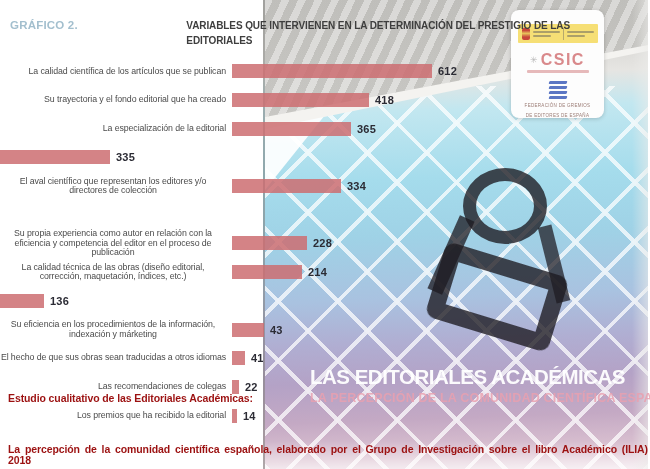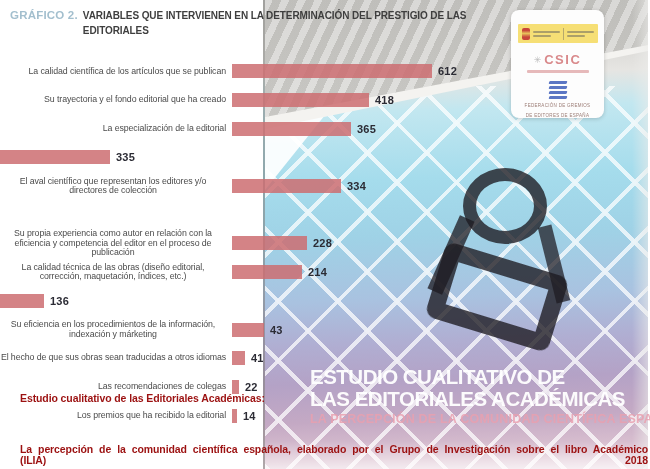--- a/index.html
+++ b/index.html
@@ -1,20 +1,20 @@
 <!DOCTYPE html>
 <html><head>
 <meta charset="utf-8">
 <style>
   * { margin:0; padding:0; box-sizing:border-box; }
   html,body { width:650px; height:469px; }
   body { font-family:"Liberation Sans", sans-serif; background:#ffffff; position:relative; overflow:hidden; }
 
   
-  .header { position:absolute; top:8px; left:10px; width:560px; display:flex; z-index:5; }
+  .header { position:absolute; top:18px; left:10px; width:560px; display:flex; z-index:5;justify-content:space-between; }
   .graph-label { color:#a3bfce; font-weight:bold; font-size:11.5px; letter-spacing:0.2px; white-space:nowrap; margin-right:5px; line-height:15px; }
   .title-lines { font-weight:bold; color:#3e3e3e; font-size:10px; line-height:15px; letter-spacing:-0.1px; }
   .title-lines .l2 { display:block; }
 
   
   .photo { position:absolute; left:263px; top:0; width:385px; height:469px; z-index:1;
     border-left:2px solid rgba(125,125,122,0.55);
     background:linear-gradient(178deg,
       #c9c8c5 0%, #d6d5d2 10%, #e6e5e2 17%,
       #c2e7f0 24%, #a5dcec 38%, #9fd2e6 50%,
@@ -61,56 +61,55 @@
     display:flex; align-items:center; padding:0 4px; gap:3px; }
   .gov-arms { width:8px; height:12px; border-radius:2px;
     background:linear-gradient(180deg,#c8453a 20%,#e8c25a 45%,#c8453a 75%); }
   .gov-text-lines { display:flex; flex-direction:column; gap:2px; flex:1; }
   .gov-text-lines i { display:block; height:2px; background:rgba(110,105,95,0.55); border-radius:1px; }
   .gov-text-lines i.short { width:70%; }
   .gov-divider { width:1px; height:12px; background:rgba(120,115,100,0.5); }
   .csic-block { margin-top:9px; display:flex; flex-direction:column; align-items:center; }
   .csic-row { display:flex; align-items:center; gap:3px; }
   .csic-glyph { color:#b9b9b9; font-size:9px; line-height:9px; }
-  .csic-word { color:#d9898b; font-weight:bold; font-size:13px; letter-spacing:1.5px; line-height:16px; }
+  .csic-word { color:#d9898b; font-weight:bold; font-size:16px; letter-spacing:1.5px; line-height:16px; }
   .csic-microline { margin-top:2px; width:62px; height:3px; background:rgba(211,130,132,0.55); border-radius:1px; }
   .fgee-block { margin-top:8px; display:flex; flex-direction:column; align-items:center; }
   .fgee-icon { display:flex; flex-direction:column; gap:2px; }
   .fgee-icon i { display:block; width:18px; height:3px; background:#5b76c4; transform:skewX(-18deg); border-radius:1px; }
   .fgee-text { margin-top:4px; color:#9a7b74; font-size:4.5px; line-height:5.5px; text-align:center; letter-spacing:0.3px; }
 
   
   .chart { position:absolute; top:57px; left:0; width:650px; z-index:4; }
   .row { display:flex; align-items:center; height:28.7px; }
   .lblwrap { width:232px; display:flex; justify-content:flex-end; padding-right:6px; }
   .lbl { max-width:250px; text-align:center; color:#4b4b4b; font-size:8.8px; line-height:9.6px; letter-spacing:-0.1px; }
   .barwrap { display:flex; align-items:center; }
   .bar { height:14px; background:rgba(205,109,113,0.85); }
   .val { margin-left:6px; color:#2b2b34; font-weight:bold; font-size:11px; letter-spacing:0.2px; }
 
   
-  .caption { position:absolute; left:20px; right:2px; bottom:3px; z-index:6;
+  .caption { position:absolute; left:8px; right:2px; bottom:3px; z-index:6;
     color:#9c1111; font-weight:bold; font-size:10.5px; line-height:11px; letter-spacing:-0.1px; }
   .cap2 { text-align:justify; text-align-last:justify; word-spacing:2px;margin-top:40px; }
 </style>
 </head>
 <body>
 
 <div class="photo">
   <div class="diamonds"></div>
   <div class="page-wedge"></div>
   <div class="fabric-edge"></div>
   <div class="fabric-top"></div>
   <div class="loupe-leg-l"></div>
   <div class="loupe-leg-r"></div>
   <div class="loupe-ring"></div>
   <div class="loupe-base"></div>
 
   <div class="watermark">
-    <div class="wm-main">ESTUDIO CUALITATIVO DE</div>
     <div class="wm-main">LAS EDITORIALES ACADÉMICAS</div>
     <div class="wm-sub">LA PERCEPCIÓN DE LA COMUNIDAD CIENTÍFICA ESPAÑOLA</div>
   </div>
 
   <div class="logo-card">
     <div class="gov-banner">
       <span class="gov-arms"></span>
       <span class="gov-text-lines">
           <i></i>
           <i class="short"></i>

